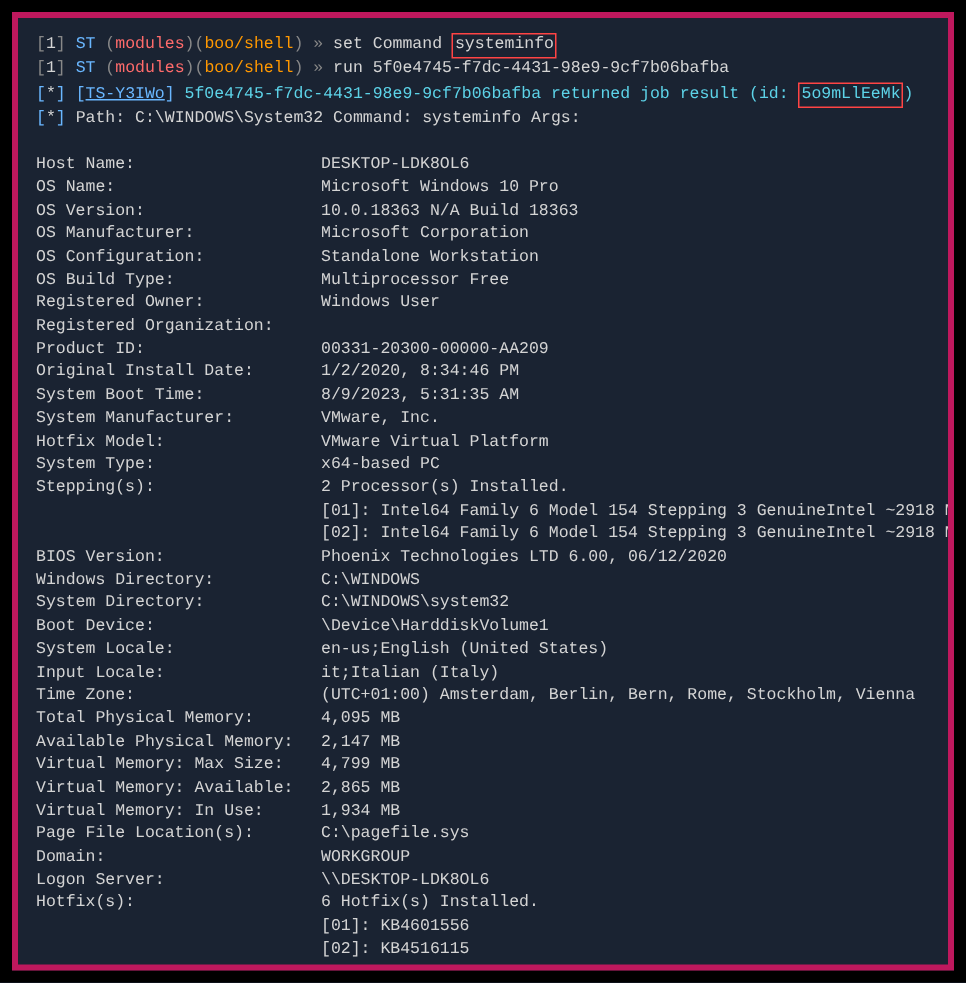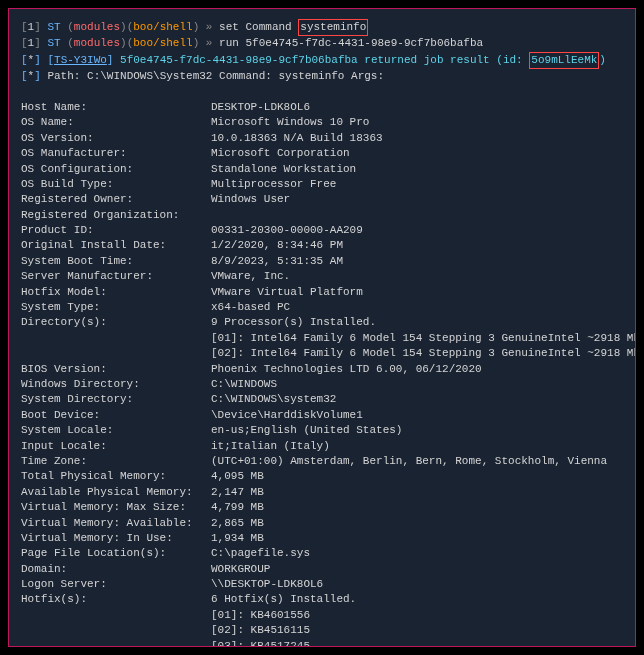--- a/index.html
+++ b/index.html
@@ -13,21 +13,21 @@
       font-size: 11px;
       line-height: 1.4;
       color: #d4d4d4;
       padding: 8px;
       width: 644px;
       height: 655px;
       overflow: hidden;
     }
     .terminal {
       background: #1a2332;
-      border: 1px solid #be185d;
+      border: 4px solid #be185d;
       padding: 10px 12px;
       height: 100%;
       overflow: hidden;
     }
     .line {
       white-space: pre;
       font-family: inherit;
     }
     .bracket { color: #888; }
     .num { color: #d4d4d4; }
@@ -82,24 +82,24 @@
       <div class="kv-row"><span class="key">OS Name:</span><span class="val">Microsoft Windows 10 Pro</span></div>
       <div class="kv-row"><span class="key">OS Version:</span><span class="val">10.0.18363 N/A Build 18363</span></div>
       <div class="kv-row"><span class="key">OS Manufacturer:</span><span class="val">Microsoft Corporation</span></div>
       <div class="kv-row"><span class="key">OS Configuration:</span><span class="val">Standalone Workstation</span></div>
       <div class="kv-row"><span class="key">OS Build Type:</span><span class="val">Multiprocessor Free</span></div>
       <div class="kv-row"><span class="key">Registered Owner:</span><span class="val">Windows User</span></div>
       <div class="kv-row"><span class="key">Registered Organization:</span><span class="val"></span></div>
       <div class="kv-row"><span class="key">Product ID:</span><span class="val">00331-20300-00000-AA209</span></div>
       <div class="kv-row"><span class="key">Original Install Date:</span><span class="val">1/2/2020, 8:34:46 PM</span></div>
       <div class="kv-row"><span class="key">System Boot Time:</span><span class="val">8/9/2023, 5:31:35 AM</span></div>
-      <div class="kv-row"><span class="key">Server Manufacturer:</span><span class="val">VMware, Inc.</span></div>
+      <div class="kv-row"><span class="key">System Manufacturer:</span><span class="val">VMware, Inc.</span></div>
       <div class="kv-row"><span class="key">Hotfix Model:</span><span class="val">VMware Virtual Platform</span></div>
       <div class="kv-row"><span class="key">System Type:</span><span class="val">x64-based PC</span></div>
-      <div class="kv-row"><span class="key">Directory(s):</span><span class="val">9 Processor(s) Installed.</span></div>
+      <div class="kv-row"><span class="key">Stepping(s):</span><span class="val">2 Processor(s) Installed.</span></div>
       <div class="indent">[01]: Intel64 Family 6 Model 154 Stepping 3 GenuineIntel ~2918 Mhz</div>
       <div class="indent">[02]: Intel64 Family 6 Model 154 Stepping 3 GenuineIntel ~2918 Mhz</div>
       <div class="kv-row"><span class="key">BIOS Version:</span><span class="val">Phoenix Technologies LTD 6.00, 06/12/2020</span></div>
       <div class="kv-row"><span class="key">Windows Directory:</span><span class="val">C:\WINDOWS</span></div>
       <div class="kv-row"><span class="key">System Directory:</span><span class="val">C:\WINDOWS\system32</span></div>
       <div class="kv-row"><span class="key">Boot Device:</span><span class="val">\Device\HarddiskVolume1</span></div>
       <div class="kv-row"><span class="key">System Locale:</span><span class="val">en-us;English (United States)</span></div>
       <div class="kv-row"><span class="key">Input Locale:</span><span class="val">it;Italian (Italy)</span></div>
       <div class="kv-row"><span class="key">Time Zone:</span><span class="val">(UTC+01:00) Amsterdam, Berlin, Bern, Rome, Stockholm, Vienna</span></div>
       <div class="kv-row"><span class="key">Total Physical Memory:</span><span class="val">4,095 MB</span></div>

